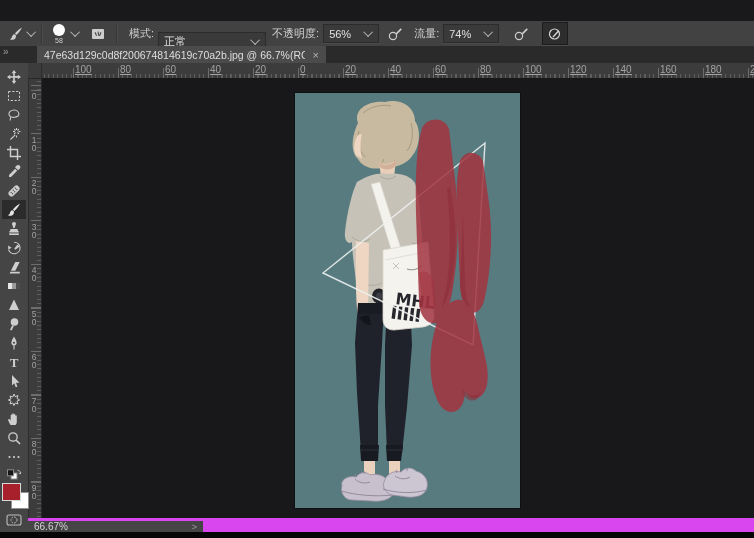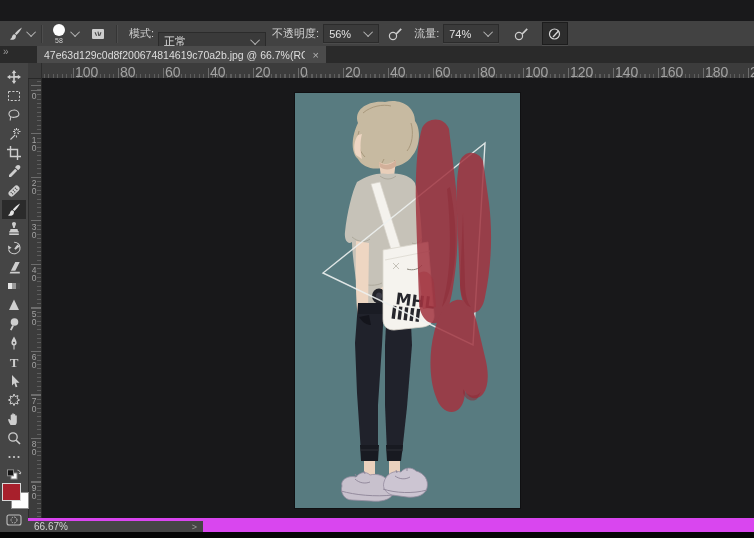--- a/index.html
+++ b/index.html
@@ -35,21 +35,21 @@
          display:flex; align-items:center; padding:0 7px; font-size:10.5px; color:#dedede; }
   .tab-close { margin-left:8px; color:#b3b3b3; font-size:11px; }
 
   
   .hruler { position:absolute; left:28px; top:63px; width:726px; height:15px; background:#3c3c3c;
             border-bottom:1px solid #282828; overflow:hidden; }
   .hruler .minor { position:absolute; left:13px; right:0; bottom:0; height:4px;
      background:repeating-linear-gradient(to right,#5d5d5d 0 1px,transparent 1px 4.5px); background-position:32px 0; }
   .hruler .major { position:absolute; left:13px; right:0; bottom:0; height:10px;
      background:repeating-linear-gradient(to right,#6d6d6d 0 1px,transparent 1px 45px); background-position:32px 0; }
-  .hlabel { position:absolute; top:1px; font-size:14px; color:#a2a2a2;text-decoration:underline; }
+  .hlabel { position:absolute; top:1px; font-size:10px; color:#a2a2a2;text-decoration:underline; }
   .vruler { position:absolute; left:28px; top:78px; width:13px; height:440px; background:#3c3c3c;
             border-right:1px solid #282828; overflow:hidden; }
   .vruler .minor { position:absolute; top:0; bottom:0; right:0; width:4px;
      background:repeating-linear-gradient(to bottom,#5d5d5d 0 1px,transparent 1px 4.35px); background-position:0 12px; }
   .vruler .major { position:absolute; top:0; bottom:0; right:0; width:10px;
      background:repeating-linear-gradient(to bottom,#6d6d6d 0 1px,transparent 1px 43.5px); background-position:0 12px; }
   .vlabel { position:absolute; left:1px; font-size:8.5px; color:#a2a2a2;
             writing-mode:vertical-rl; text-orientation:upright; letter-spacing:-2px; }
   .ruler-corner { position:absolute; left:28px; top:63px; width:13px; height:15px; background:#3c3c3c;
                   border-right:1px solid #2c2c2c; border-bottom:1px solid #282828; z-index:3; }

